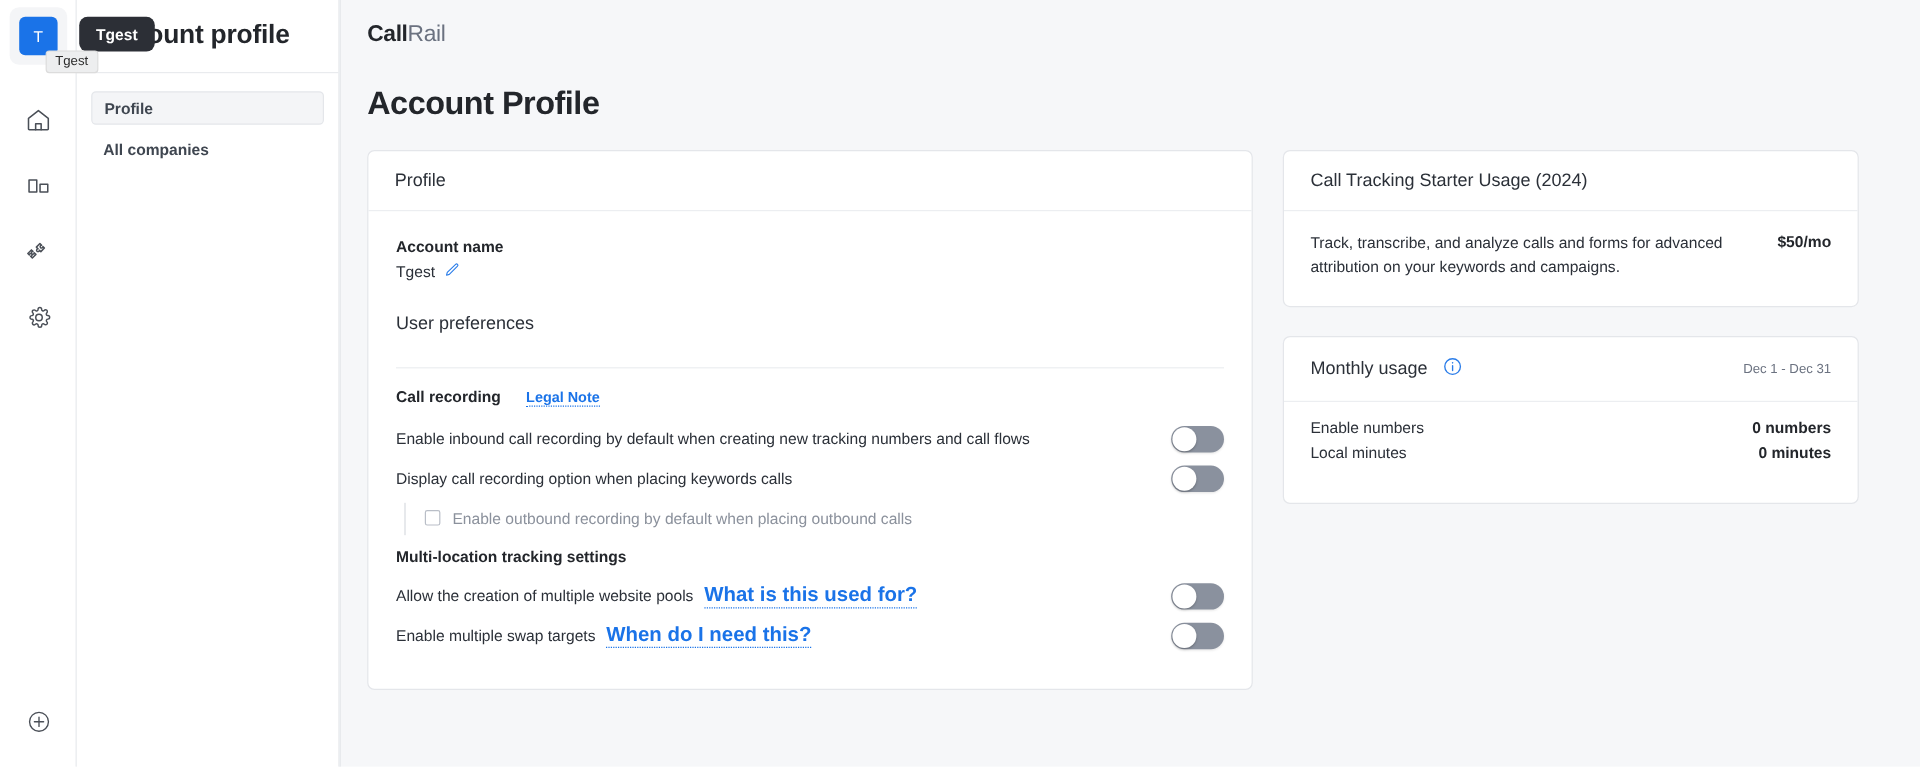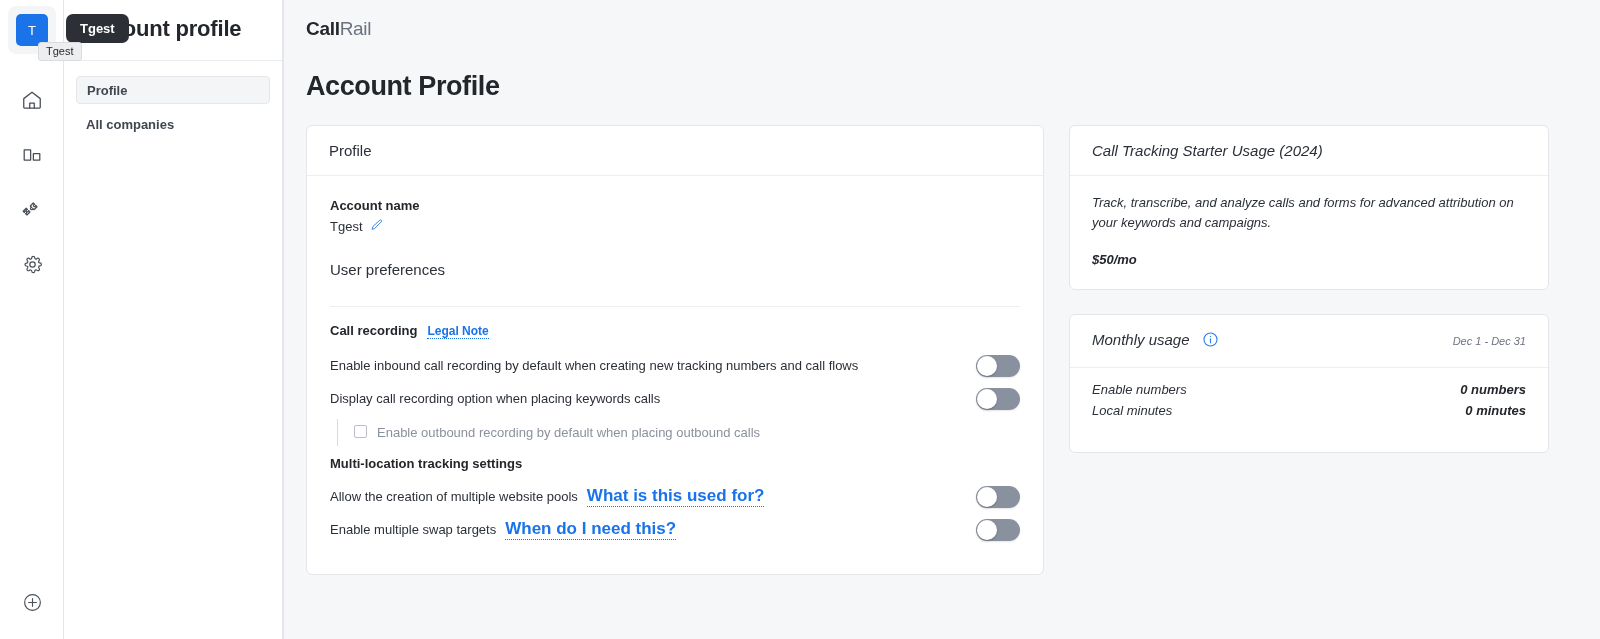--- a/index.html
+++ b/index.html
@@ -170,21 +170,21 @@
     border-bottom: 1px solid #eceef1;
     margin-bottom: 16px;
   }
 
   .sub-head {
     font-size: 13px;
     font-weight: 700;
     color: #23262b;
     display: flex;
     align-items: baseline;
-    gap: 10px;
+    gap: 21px;
     margin-bottom: 10px;
   }
   .dotlink {
     font-size: 12px;
     font-weight: 700;
     color: #1a73e8;
     border-bottom: 1px dotted #1a73e8;
     cursor: pointer;
   }
   .dotlink.lg { font-size: 17px; }
@@ -237,27 +237,26 @@
   .indent-row .txt { font-size: 13px; color: #8b919c; }
 
   .sub-head2 {
     font-size: 13px;
     font-weight: 700;
     color: #23262b;
     margin: 10px 0 9px 0;
   }
 
   
-  .col-right { flex: 0 0 480px; font-style: italic; }
+  .col-right { flex: 0 0 480px; }
   .usage-body {
     padding: 17px 22px 22px 22px;
     display: flex;
     gap: 18px;
     align-items: flex-start;
-    flex-direction: column;
   }
   .usage-desc {
     font-size: 13px;
     color: #2b3038;
     line-height: 1.55;
     flex: 1 1 auto;
   }
   .usage-price {
     font-size: 13px;
     font-weight: 700;

